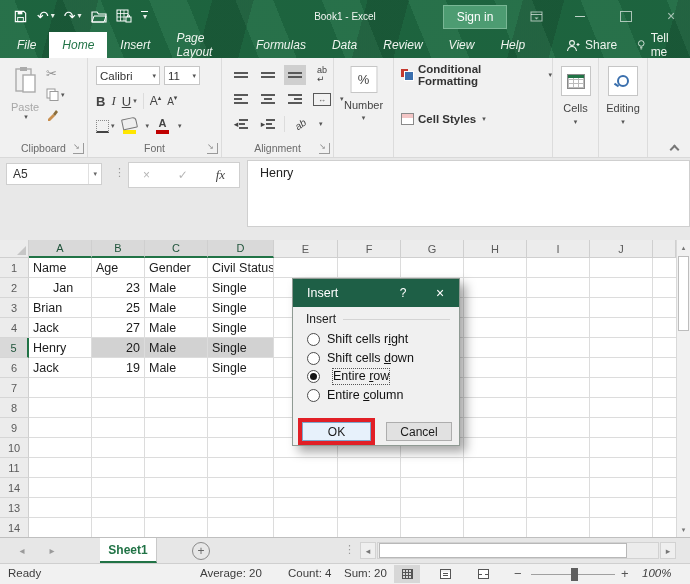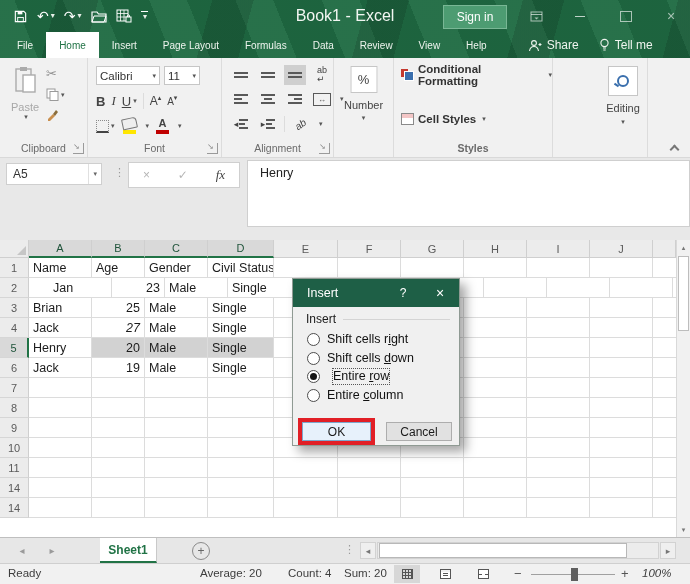--- a/index.html
+++ b/index.html
@@ -12,31 +12,31 @@
   #chrome{position:absolute;left:0;top:0;width:690px;height:58px;background-color:#1f6b43;
     background-image:
       repeating-linear-gradient(105deg, rgba(0,0,0,0) 0 55px, rgba(0,0,0,.12) 55px 95px, rgba(0,0,0,0) 95px 150px),
       repeating-linear-gradient(68deg, rgba(255,255,255,.04) 0 35px, rgba(0,0,0,.07) 35px 80px);}
   #titlebar{position:absolute;left:0;top:0;width:690px;height:32px;display:flex;align-items:center;color:#fff;}
   .qat{display:flex;align-items:center;gap:3px;margin-left:10px;}
   .qbtn{display:flex;align-items:center;color:#fff;font-size:14px;line-height:1;padding:2px 3px;cursor:default;}
   .qbtn svg{display:block;}
   .qcaret{font-size:8px;margin-left:2px;color:#e8efe9;}
   #win-title{position:absolute;left:0;right:0;top:0;height:32px;display:flex;align-items:center;justify-content:center;
-    font-size:16px;color:#f2f6f2;pointer-events:none;}
+    font-size:10px;color:#f2f6f2;pointer-events:none;}
   #signin{position:absolute;left:443px;top:5px;width:62px;height:22px;background:#4d9c72;border:1px solid #79b795;
     color:#fff;font-size:12px;display:flex;align-items:center;justify-content:center;}
   .winctl{position:absolute;top:0;height:32px;width:34px;display:flex;align-items:center;justify-content:center;color:rgba(255,255,255,.62);}
   #ribbon-opts{left:519px;}
   #btn-min{left:563px;} #btn-max{left:609px;} #btn-close{left:654px;font-size:14px;}
   .maxbox{width:10px;height:9px;border:1px solid rgba(255,255,255,.62);}
   .minbar{width:10px;height:1px;background:rgba(255,255,255,.72);}
   
   #tab-strip{position:absolute;left:4px;top:32px;height:26px;display:flex;align-items:stretch;}
-  .tab{display:flex;align-items:center;padding:0 13px;color:#eef4ee;font-size:10px;cursor:default;}
+  .tab{display:flex;align-items:center;padding:0 13px;color:#eef4ee;font-size:12px;cursor:default;font-style:italic;}
   .tab.active{background:#fff;color:#217346;}
   .tabx{display:flex;align-items:center;gap:5px;color:#eef4ee;font-size:12px;padding:0 10px;}
   .tabx svg{display:block;}
   #share-tab{margin-left:18px;}
 
   
   #ribbon{position:absolute;left:0;top:58px;width:690px;height:100px;background:#f1f1f1;border-bottom:1px solid #d9d9d9;box-sizing:border-box;}
   .group{position:absolute;top:0;height:99px;border-right:1px solid #dcdcdc;box-sizing:border-box;}
   .glabel{position:absolute;bottom:3px;left:0;right:0;text-align:center;font-size:10.5px;color:#6a6a6a;}
   .launcher{position:absolute;bottom:3px;right:3px;width:10px;height:10px;border-right:1px solid #9a9a9a;border-bottom:1px solid #9a9a9a;
@@ -466,23 +466,29 @@
         <span>Conditional Formatting</span>
         <span class="caret">▾</span>
       </div>
       <div class="stylerow" style="top:52px">
         <span class="sic">
             <span class="t" style="background:linear-gradient(#f3c6c6 0 4px,#fff 4px)"></span>
           </span>
         <span>Cell Styles</span>
         <span class="caret">▾</span>
       </div>
-      <div class="glabel">Styles</div>
-    </div>
-
+    </div>
+
+    <div class="group" id="g-cells">
+      <div class="bigbox" style="width:30px;height:30px">
+          <span class="cellsic"></span>
+        </div>
+      <div class="bigname" style="top:44px">Cells</div>
+      <div class="bigcaret" style="top:60px">▾</div>
+    </div>
 
     <div class="group" id="g-edit" style="border-right:1px solid #dcdcdc;">
       <div class="bigbox" style="width:30px;height:30px">
           <span class="mag"></span>
         </div>
       <div class="bigname" style="top:44px">Editing</div>
       <div class="bigcaret" style="top:60px">▾</div>
     </div>
 
     <span id="rib-collapse"></span>
@@ -527,21 +533,21 @@
           <div class="cell" style="width: 64px;"></div>
           <div class="cell" style="width: 63px;"></div>
           <div class="cell" style="width: 63px;"></div>
           <div class="cell" style="width: 63px;"></div>
           <div class="cell" style="width: 63px;"></div>
           <div class="cell" style="width: 63px;"></div>
           <div class="cell" style="width: 23px; border-right: none;"></div>
         </div>
         <div class="grow">
           <div class="rowh">2</div>
-          <div class="cell" style="width: 83px; padding-left: 24px;">Jan</div>
+          <div class="cell" style="width: 63px; padding-left: 24px;">Jan</div>
           <div class="cell num" style="width: 53px;">23</div>
           <div class="cell" style="width: 63px;">Male</div>
           <div class="cell" style="width: 66px;">Single</div>
           <div class="cell" style="width: 64px;"></div>
           <div class="cell" style="width: 63px;"></div>
           <div class="cell" style="width: 63px;"></div>
           <div class="cell" style="width: 63px;"></div>
           <div class="cell" style="width: 63px;"></div>
           <div class="cell" style="width: 63px;"></div>
           <div class="cell" style="width: 23px; border-right: none;"></div>
@@ -556,21 +562,21 @@
           <div class="cell" style="width: 63px;"></div>
           <div class="cell" style="width: 63px;"></div>
           <div class="cell" style="width: 63px;"></div>
           <div class="cell" style="width: 63px;"></div>
           <div class="cell" style="width: 63px;"></div>
           <div class="cell" style="width: 23px; border-right: none;"></div>
         </div>
         <div class="grow">
           <div class="rowh">4</div>
           <div class="cell" style="width: 63px;">Jack</div>
-          <div class="cell num" style="width: 53px; font-style: italic;">27</div>
+          <div class="cell num" style="width: 53px;">27</div>
           <div class="cell" style="width: 63px;">Male</div>
           <div class="cell" style="width: 66px;">Single</div>
           <div class="cell" style="width: 64px;"></div>
           <div class="cell" style="width: 63px;"></div>
           <div class="cell" style="width: 63px;"></div>
           <div class="cell" style="width: 63px;"></div>
           <div class="cell" style="width: 63px;"></div>
           <div class="cell" style="width: 63px;"></div>
           <div class="cell" style="width: 23px; border-right: none;"></div>
         </div>
@@ -667,20 +673,34 @@
           <div class="cell" style="width: 64px;"></div>
           <div class="cell" style="width: 63px;"></div>
           <div class="cell" style="width: 63px;"></div>
           <div class="cell" style="width: 63px;"></div>
           <div class="cell" style="width: 63px;"></div>
           <div class="cell" style="width: 63px;"></div>
           <div class="cell" style="width: 23px; border-right: none;"></div>
         </div>
         <div class="grow">
           <div class="rowh">14</div>
+          <div class="cell" style="width: 63px;"></div>
+          <div class="cell" style="width: 53px;"></div>
+          <div class="cell" style="width: 63px;"></div>
+          <div class="cell" style="width: 66px;"></div>
+          <div class="cell" style="width: 64px;"></div>
+          <div class="cell" style="width: 63px;"></div>
+          <div class="cell" style="width: 63px;"></div>
+          <div class="cell" style="width: 63px;"></div>
+          <div class="cell" style="width: 63px;"></div>
+          <div class="cell" style="width: 63px;"></div>
+          <div class="cell" style="width: 23px; border-right: none;"></div>
+        </div>
+        <div class="grow">
+          <div class="rowh">13</div>
           <div class="cell" style="width: 63px;"></div>
           <div class="cell" style="width: 53px;"></div>
           <div class="cell" style="width: 63px;"></div>
           <div class="cell" style="width: 66px;"></div>
           <div class="cell" style="width: 64px;"></div>
           <div class="cell" style="width: 63px;"></div>
           <div class="cell" style="width: 63px;"></div>
           <div class="cell" style="width: 63px;"></div>
           <div class="cell" style="width: 63px;"></div>
           <div class="cell" style="width: 63px;"></div>

